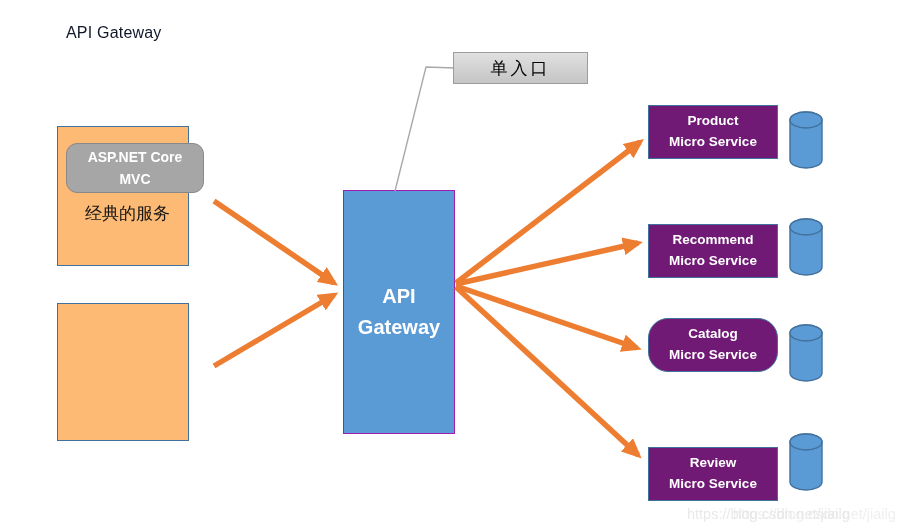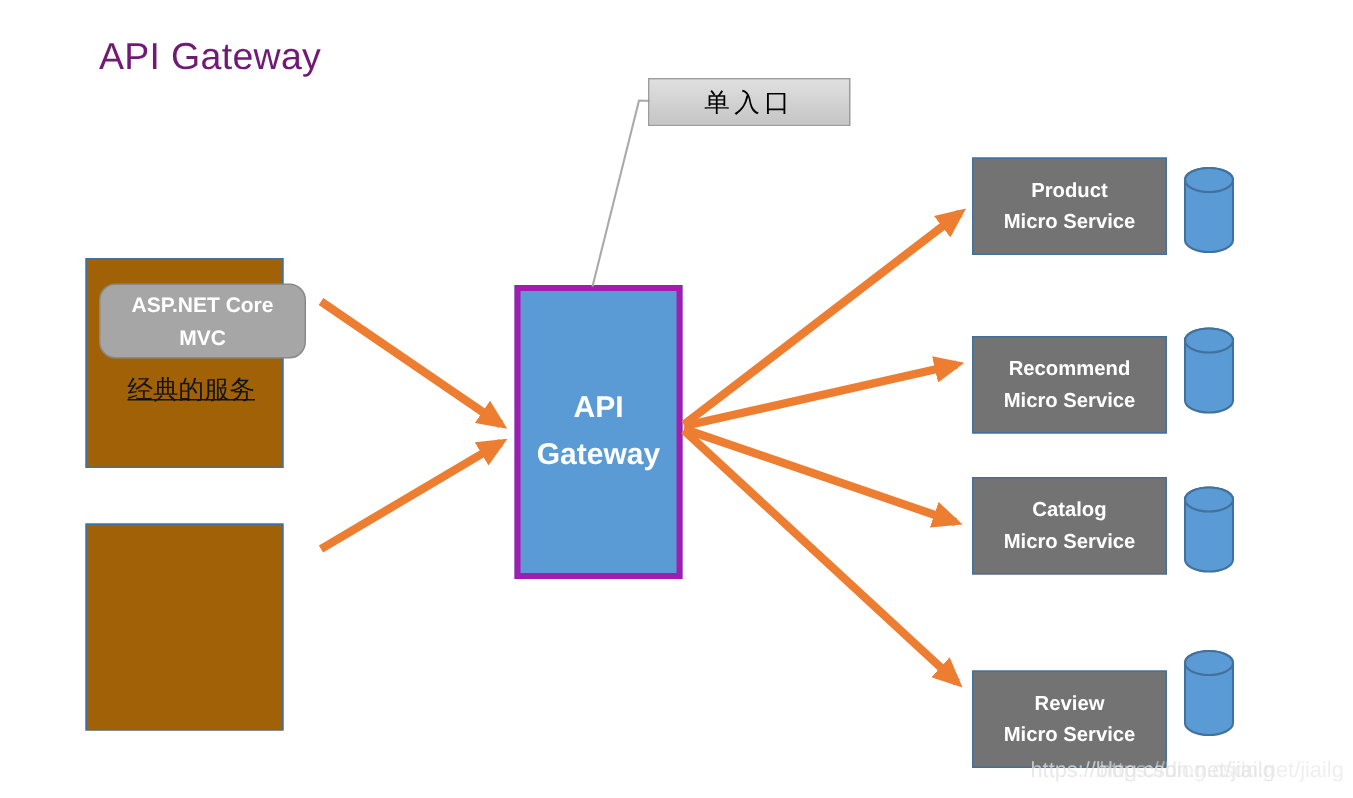--- a/index.html
+++ b/index.html
@@ -2,66 +2,66 @@
 <html><head>
 <meta charset="utf-8">
 <style>
   html,body { margin:0; padding:0; background:#fff; }
   .canvas {
     position:relative; width:902px; height:532px; background:#ffffff;
     font-family:"Liberation Sans","DejaVu Sans",sans-serif; overflow:hidden;
   }
   .title {
     position:absolute; left:66px; top:24px;
-    font-size:25px; color:#701a75; letter-spacing:0.2px;
+    font-size:16px; color:#0f172a; letter-spacing:0.2px;
   }
   
   .callout {
-    position:absolute; left:432px; top:52px; width:133px; height:30px;
+    position:absolute; left:453px; top:52px; width:133px; height:30px;
     background:linear-gradient(#e0e0e0,#c5c5c5);
     border:1px solid #9c9c9c;
     display:flex; align-items:center; justify-content:center;
     font-size:17px; color:#000; letter-spacing:3px;
   }
   
   .client-box {
     position:absolute; left:57px; width:132px;
-    background:#a16207; border:1px solid #41719C; box-sizing:border-box;margin-top:46px;
+    background:#fdba74; border:1px solid #41719C; box-sizing:border-box;
   }
   .client-box.c1 { top:126px; height:140px; }
   .client-box.c2 { top:303px; height:138px; }
   .badge {
     position:absolute; left:8px; top:16px; width:138px; height:50px;
     background:#A6A6A6; border:1px solid #898989; border-radius:11px;
     box-sizing:border-box; color:#fff; font-weight:bold; font-size:14px;
     display:flex; flex-direction:column; align-items:center; justify-content:center;
     line-height:1.6; text-align:center;
   }
   .desc {
     position:absolute; left:27px; top:76px;
-    font-size:17px; color:#141414; line-height:1.32; text-align:left;text-decoration:underline;
+    font-size:17px; color:#141414; line-height:1.32; text-align:left;
   }
   
   .gateway {
-    position:absolute; left:343px; top:190px; width:112px; height:196px;
-    background:#5B9BD5; border:4px solid #a21caf; box-sizing:border-box;
+    position:absolute; left:343px; top:190px; width:112px; height:244px;
+    background:#5B9BD5; border:1px solid #a21caf; box-sizing:border-box;
     color:#fff; font-size:20px; font-weight:600; line-height:1.55;
     display:flex; flex-direction:column; align-items:center; justify-content:center;
     text-align:center;
   }
   
   .service {
-    position:absolute; left:648px; width:130px; height:65px;
-    background:#737373; border:1px solid #41719C; box-sizing:border-box;
+    position:absolute; left:648px; width:130px; height:54px;
+    background:#701a75; border:1px solid #41719C; box-sizing:border-box;
     color:#fff; font-size:13.5px; font-weight:600; line-height:1.55;
     display:flex; flex-direction:column; align-items:center; justify-content:center;
     text-align:center;
   }
   .service.s1 { top:105px; } .service.s2 { top:224px; }
-  .service.s3 { top:318px; } .service.s4 { top:427px;margin-top:20px; }
+  .service.s3 { top:318px;border-radius:20px; } .service.s4 { top:427px;margin-top:20px; }
   .cyl { position:absolute; left:789px; width:34px; height:58px; }
   .cyl.d1 { top:111px; } .cyl.d2 { top:218px; }
   .cyl.d3 { top:324px; } .cyl.d4 { top:433px; }
   
   .connectors { position:absolute; left:0; top:0; pointer-events:none; }
   .arrow { stroke:#ED7D31; stroke-width:5.5; fill:none; }
   .callout-line { stroke:#a9a9a9; stroke-width:1.4; fill:none; }
   
   .watermark { position:absolute; left:664px; top:506px; width:236px; height:22px;
     font-size:14.5px; color:#e2e2e2;margin-left:23px; }

